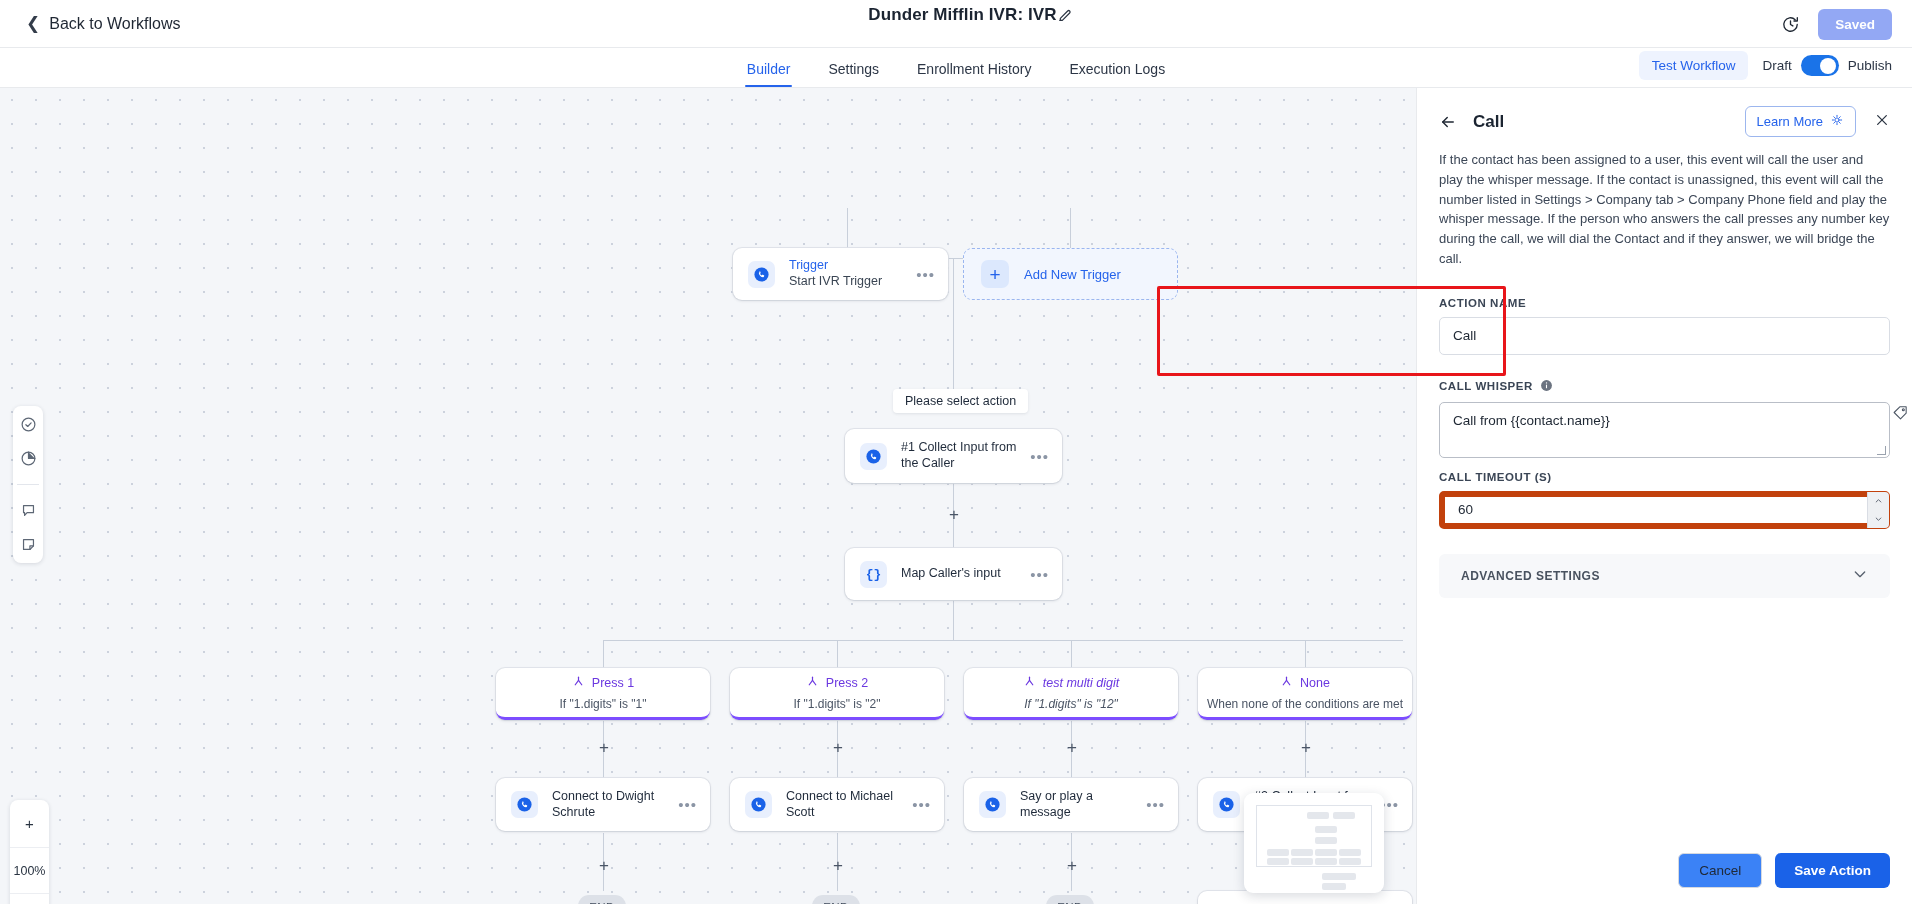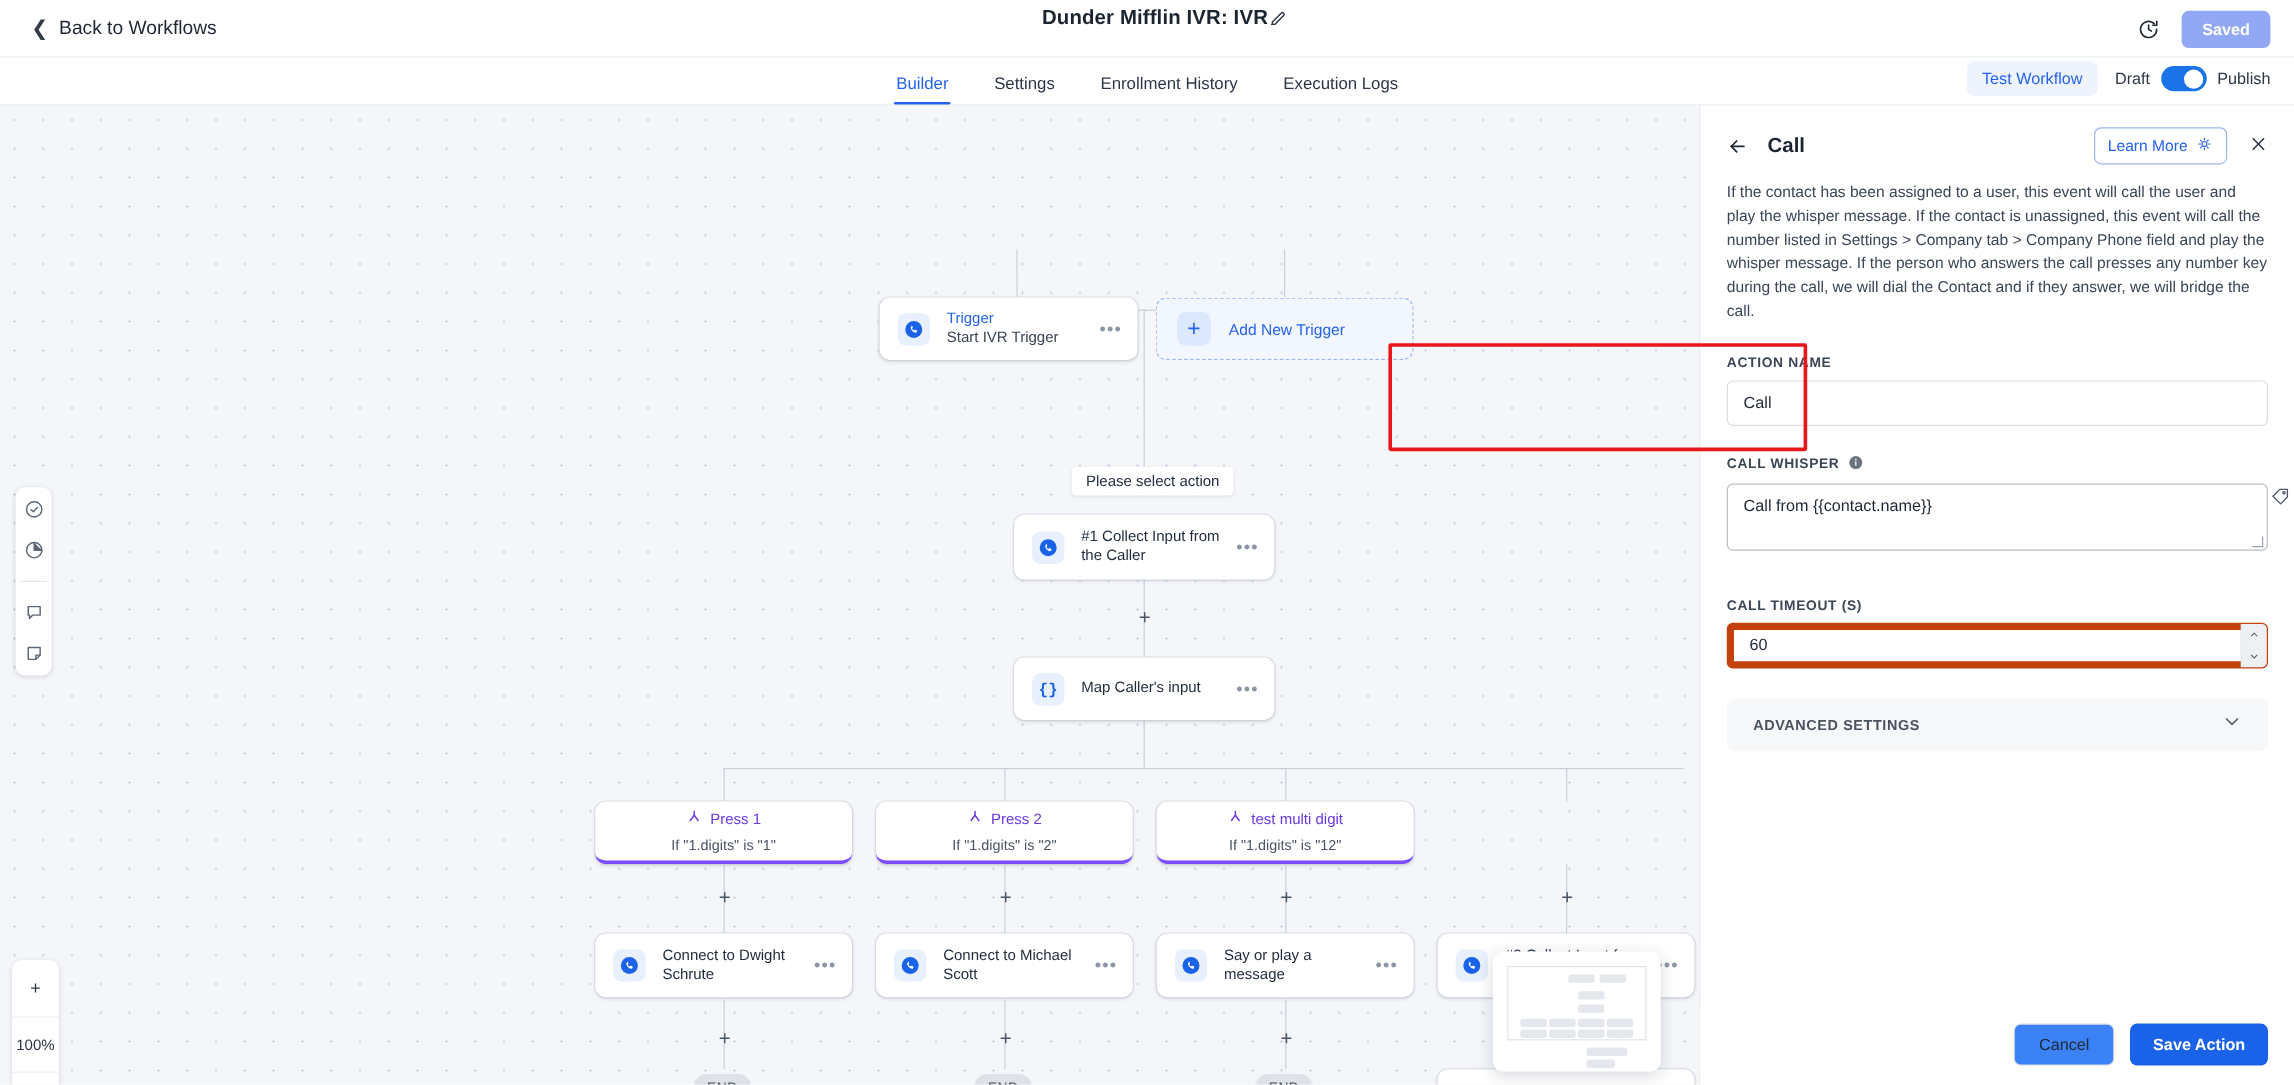--- a/index.html
+++ b/index.html
@@ -404,34 +404,47 @@
             <path d="M12 4v6"></path>
               <path d="M12 10l-6 8"></path>
               <path d="M12 10l6 8"></path>
           </svg>
         </span>
         <span class="branch-title">Press 2</span>
       </div>
       <div class="branch-sub">If "1.digits" is "2"</div>
     </div>
 
-    <div class="branch" style="left:964px; top:580px; width:214px; height:52px;">
+    <div class="branch" style="left:964px; top:580px; width:214px; height:52px;font-style:italic;">
       <div class="branch-head">
         <span>
           <svg width="13" height="13" viewBox="0 0 24 24" fill="none" stroke="#6b38e0" stroke-width="2.2" stroke-linecap="round">
             <path d="M12 4v6"></path>
               <path d="M12 10l-6 8"></path>
               <path d="M12 10l6 8"></path>
           </svg>
         </span>
         <span class="branch-title">test multi digit</span>
       </div>
       <div class="branch-sub">If "1.digits" is "12"</div>
     </div>
 
+    <div class="branch" style="left:1198px; top:580px; width:214px; height:52px;">
+      <div class="branch-head">
+        <span>
+          <svg width="13" height="13" viewBox="0 0 24 24" fill="none" stroke="#6b38e0" stroke-width="2.2" stroke-linecap="round">
+            <path d="M12 4v6"></path>
+              <path d="M12 10l-6 8"></path>
+              <path d="M12 10l6 8"></path>
+          </svg>
+        </span>
+        <span class="branch-title">None</span>
+      </div>
+      <div class="branch-sub">When none of the conditions are met</div>
+    </div>
 
     <div class="plus-mark" style="left:596px; top:652px;">+</div>
     <div class="plus-mark" style="left:830px; top:652px;">+</div>
     <div class="plus-mark" style="left:1064px; top:652px;">+</div>
     <div class="plus-mark" style="left:1298px; top:652px;">+</div>
 
     <div class="node" style="left:496px; top:690px; width:214px; height:53px;">
       <div class="node-ico">
         <svg width="17" height="17" viewBox="0 0 24 24" fill="#1a62e8">
           <circle cx="12" cy="12" r="10"></circle>
@@ -613,21 +626,21 @@
         <div class="resize-grip" style="right:4px;bottom:3px;position:absolute;"></div>
         <span class="tag-icon">
           <svg width="17" height="17" viewBox="0 0 24 24" fill="none" stroke="#4b5563" stroke-width="1.5" stroke-linejoin="round">
             <path d="M3 12l8-8h9v9l-8 8z"></path>
               <circle cx="16" cy="8" r="1.4"></circle>
           </svg>
         </span>
       </div>
     </div>
 
-    <div style="margin-top:40px;">
+    <div style="margin-top:13px;">
       <div class="field-label">CALL TIMEOUT (S)</div>
       <div class="stepper-wrap">
         <div class="stepper-box">60</div>
         <div class="stepper-arrows">
           <div>
             <svg width="11" height="8" viewBox="0 0 24 24" fill="none" stroke="#4c5563" stroke-width="2.6" stroke-linecap="round">
                 <path d="M5 15l7-7 7 7"></path>
               </svg>
           </div>
           <div>

